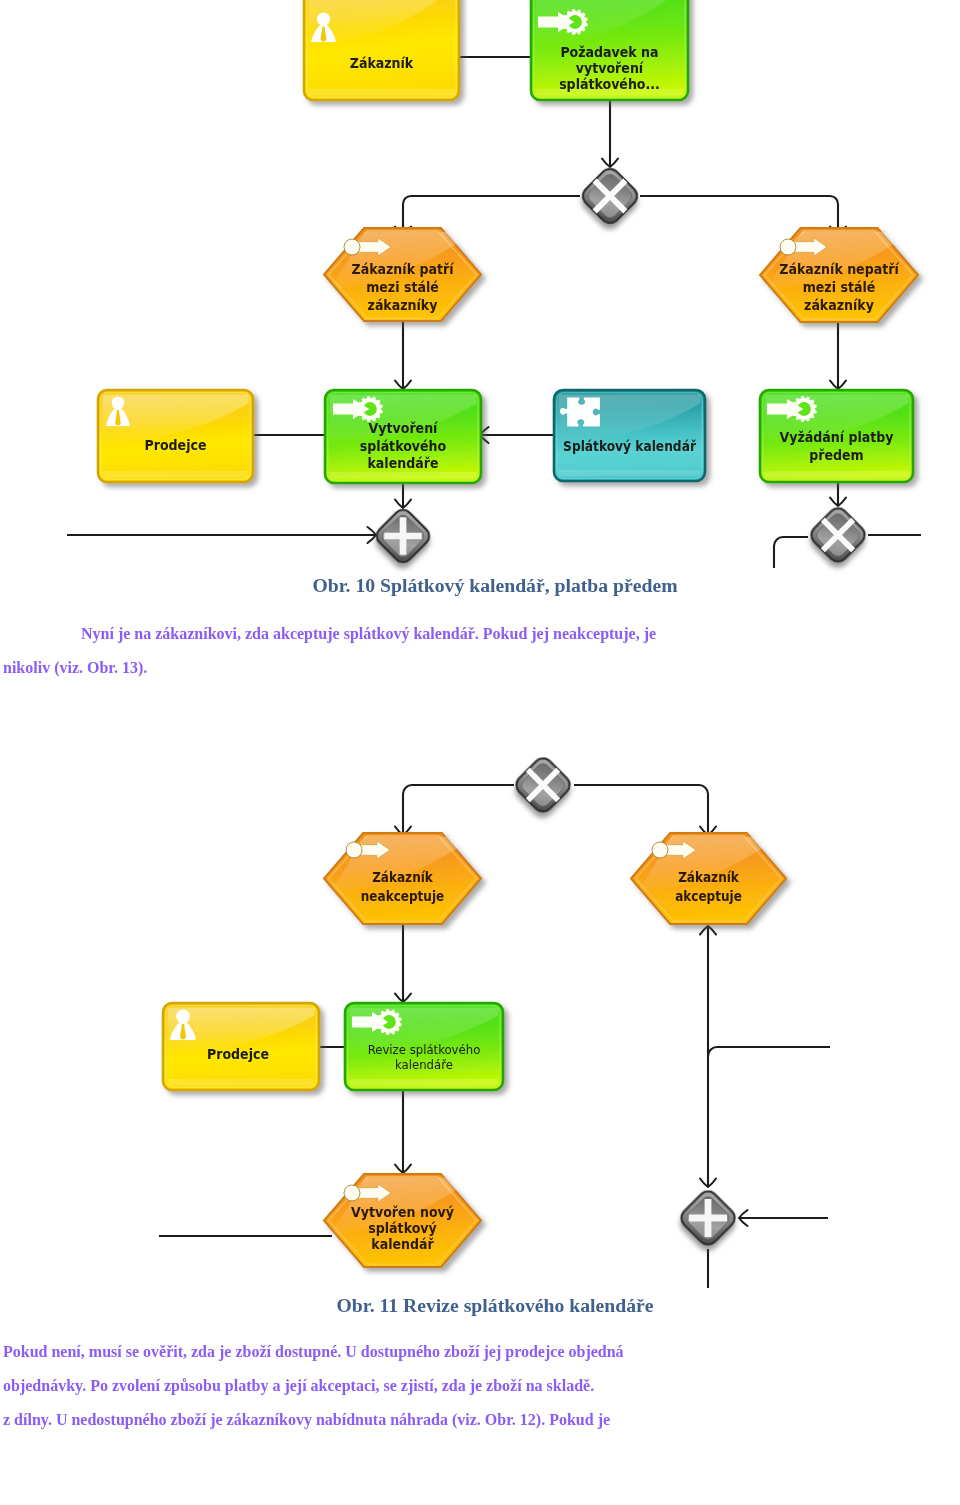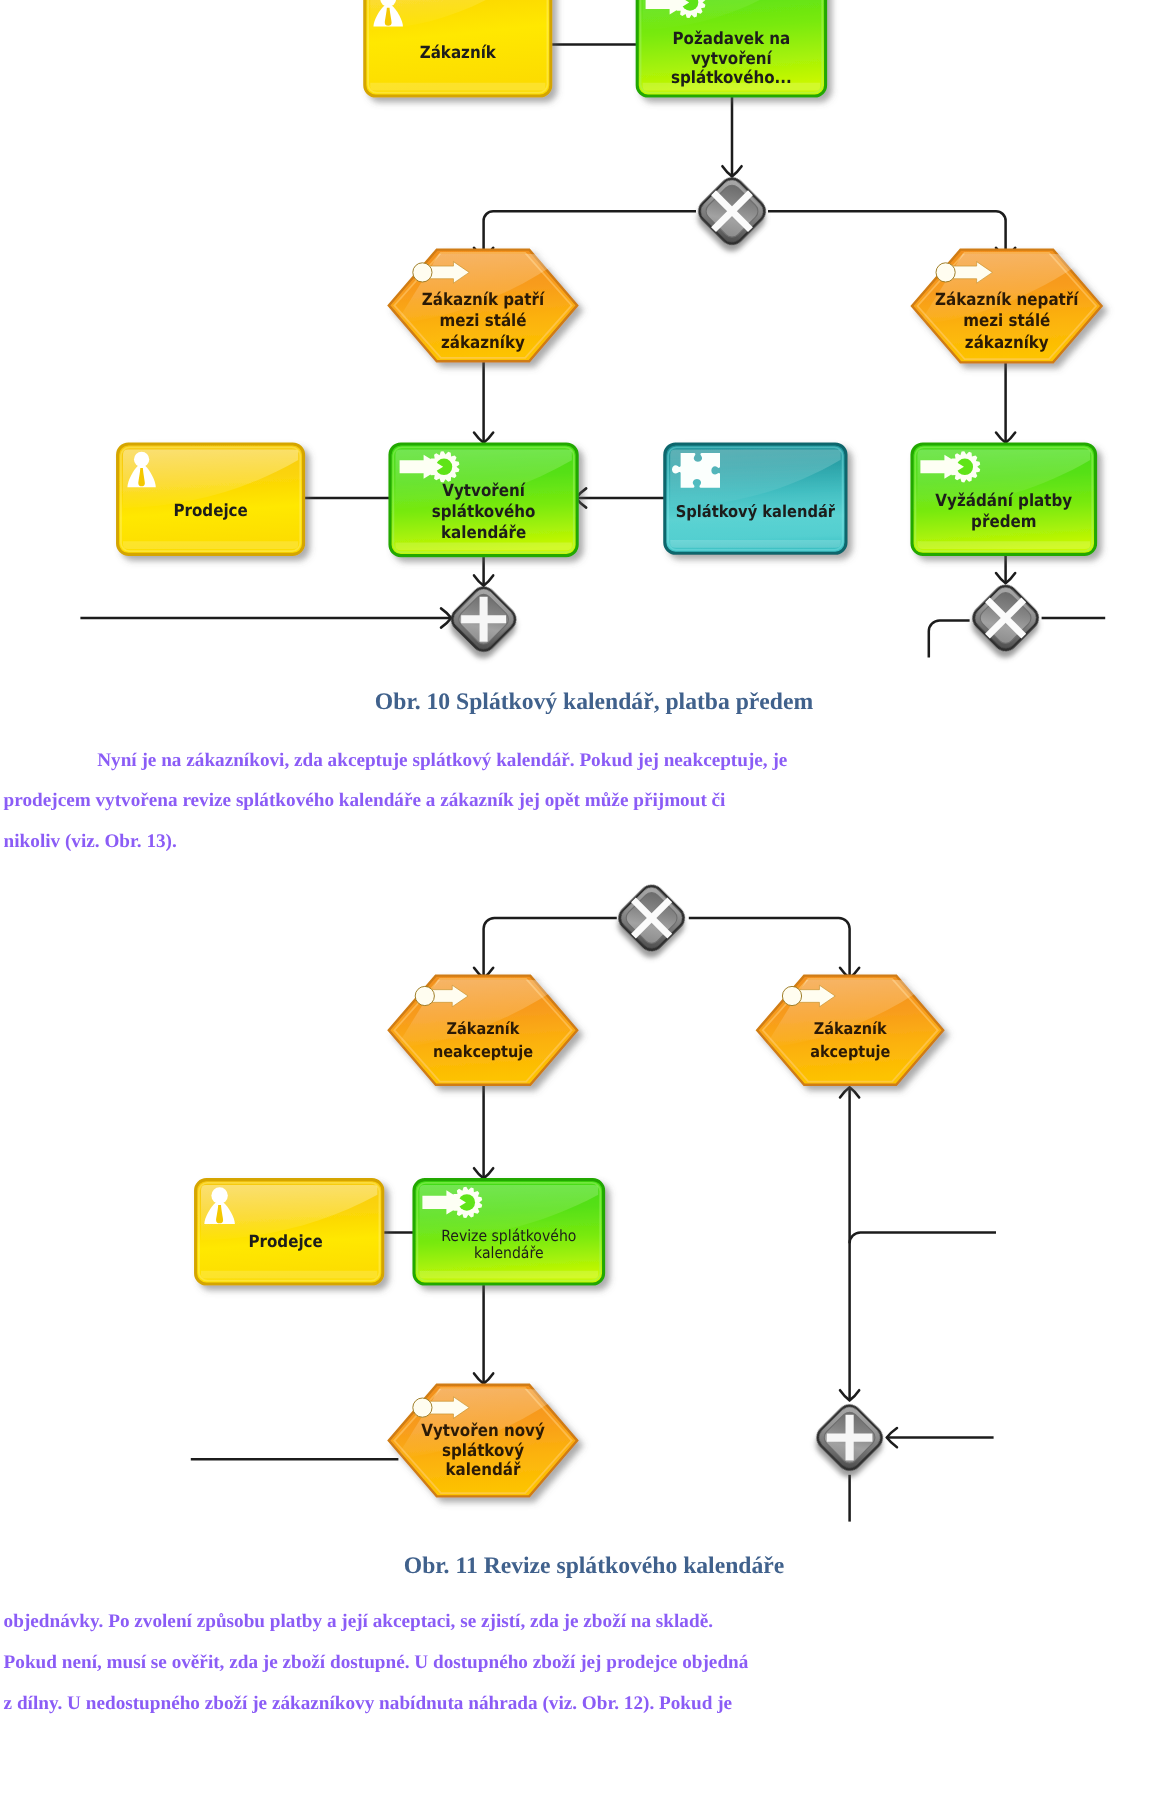--- a/index.html
+++ b/index.html
@@ -2,21 +2,21 @@
 <html><head>
 <meta charset="utf-8">
 <title>BPMN diagram document page</title>
 <style>
   html,body{margin:0;padding:0;}
   body{width:960px;height:1505px;background:#ffffff;position:relative;overflow:hidden;
        font-family:"Liberation Serif",serif;}
   .page{position:absolute;left:0;top:0;width:960px;height:1505px;}
 
   
-  .diag{position:absolute;left:0;}
+  .diag{position:absolute;left:0;margin-top:20px;}
   .diag svg{position:absolute;left:0;top:0;overflow:visible;}
 
   
   .caption{position:absolute;left:15px;width:960px;text-align:center;color:#40618c;
            font-family:"Liberation Serif",serif;font-weight:bold;font-size:19.7px;
            letter-spacing:0px;line-height:20px;}
 
   
   .para{position:absolute;left:3px;width:951px;color:#8b5cf6;
         font-family:"Liberation Serif",serif;font-size:16px;line-height:34.2px;font-weight:bold;}
@@ -252,21 +252,20 @@
             <line x1="853.13" y1="499.87" x2="822.87" y2="530.13"></line>
           </g>
 </g>
 </svg>
   </div>
 
   <div class="caption" style="top:575px">Obr. 10 Splátkový kalendář, platba předem</div>
 
   <div class="para" style="top:617px">
     <div class="pline first">Nyní je na zákazníkovi, zda akceptuje splátkový kalendář. Pokud jej neakceptuje, je</div>
-    <div class="pline">prodejcem vytvořena revize splátkového kalendáře a zákazník jej opět může přijmout či</div>
     <div class="pline last">nikoliv (viz. Obr. 13).</div>
   </div>
 
   <div class="diag" id="fig11" style="top:720px;width:960px;height:570px">
     <svg width="960" height="570" viewBox="0 0 960 570">
       <defs>
         <linearGradient id="bYel" x1="0" y1="0" x2="0.12" y2="1">
           <stop offset="0%" stop-color="#f6c70f"></stop>
           <stop offset="38%" stop-color="#fbd408"></stop>
           <stop offset="66%" stop-color="#ffe800"></stop>
@@ -427,18 +426,18 @@
             <line x1="688.97" y1="478" x2="727.03" y2="478"></line>
             <line x1="708" y1="458.97" x2="708" y2="497.03"></line>
           </g>
 </g>
 </svg>
   </div>
 
   <div class="caption" style="top:1295px">Obr. 11 Revize splátkového kalendáře</div>
 
   <div class="para" style="top:1335px">
+    <div class="pline">Pokud není, musí se ověřit, zda je zboží dostupné. U dostupného zboží jej prodejce objedná</div>
     <div class="pline">objednávky. Po zvolení způsobu platby a její akceptaci, se zjistí, zda je zboží na skladě.</div>
-    <div class="pline">Pokud není, musí se ověřit, zda je zboží dostupné. U dostupného zboží jej prodejce objedná</div>
     <div class="pline">z dílny. U nedostupného zboží je zákazníkovy nabídnuta náhrada (viz. Obr. 12). Pokud je</div>
   </div>
 
 </div>
 
 </body></html>

